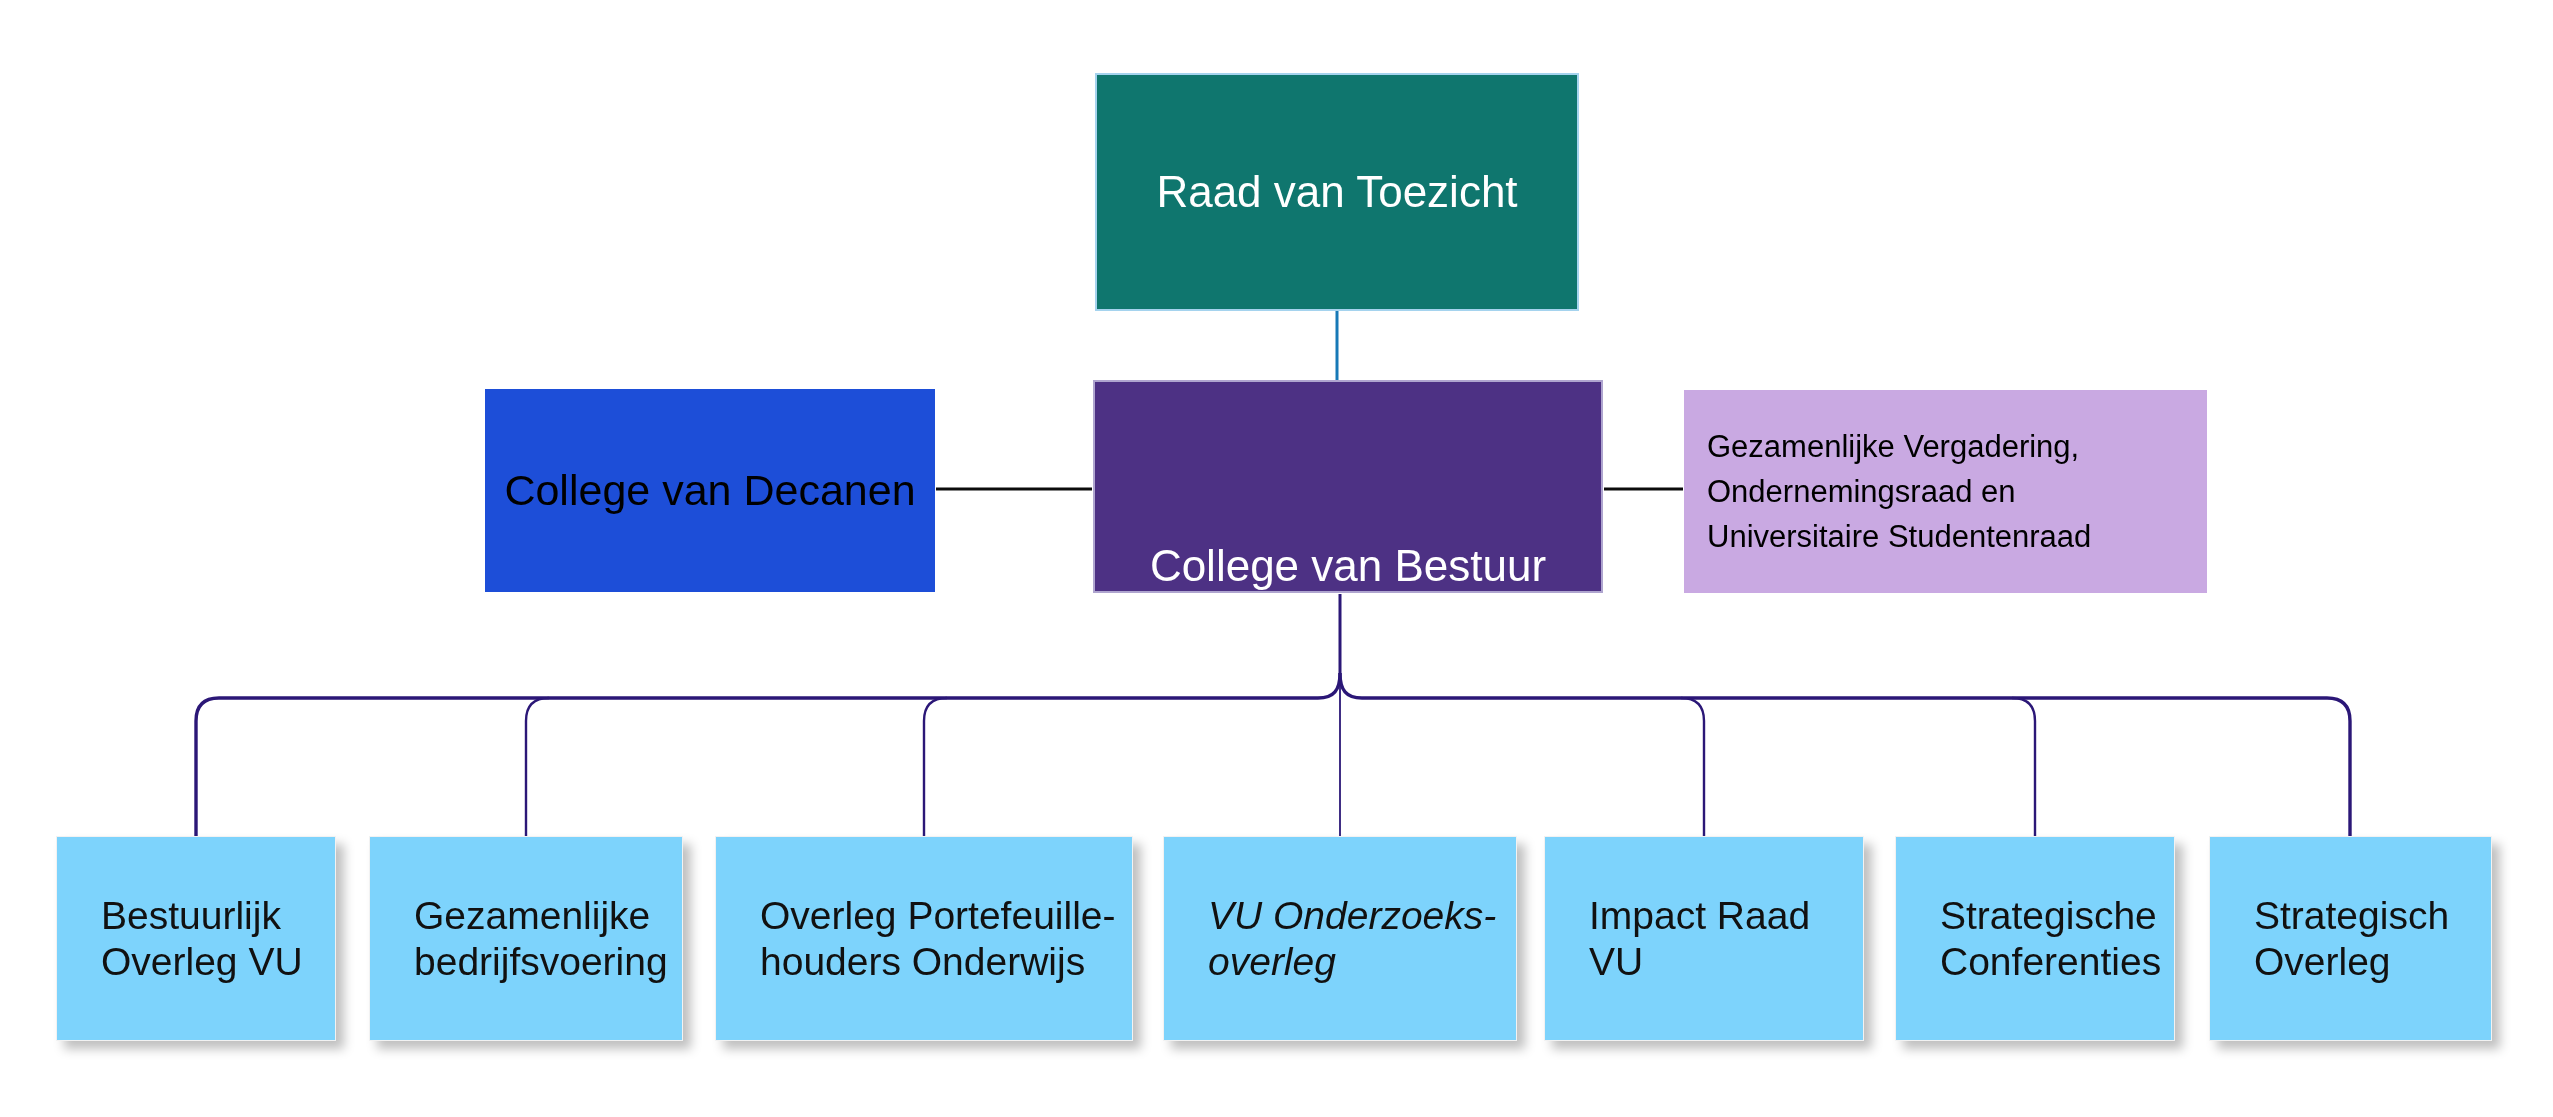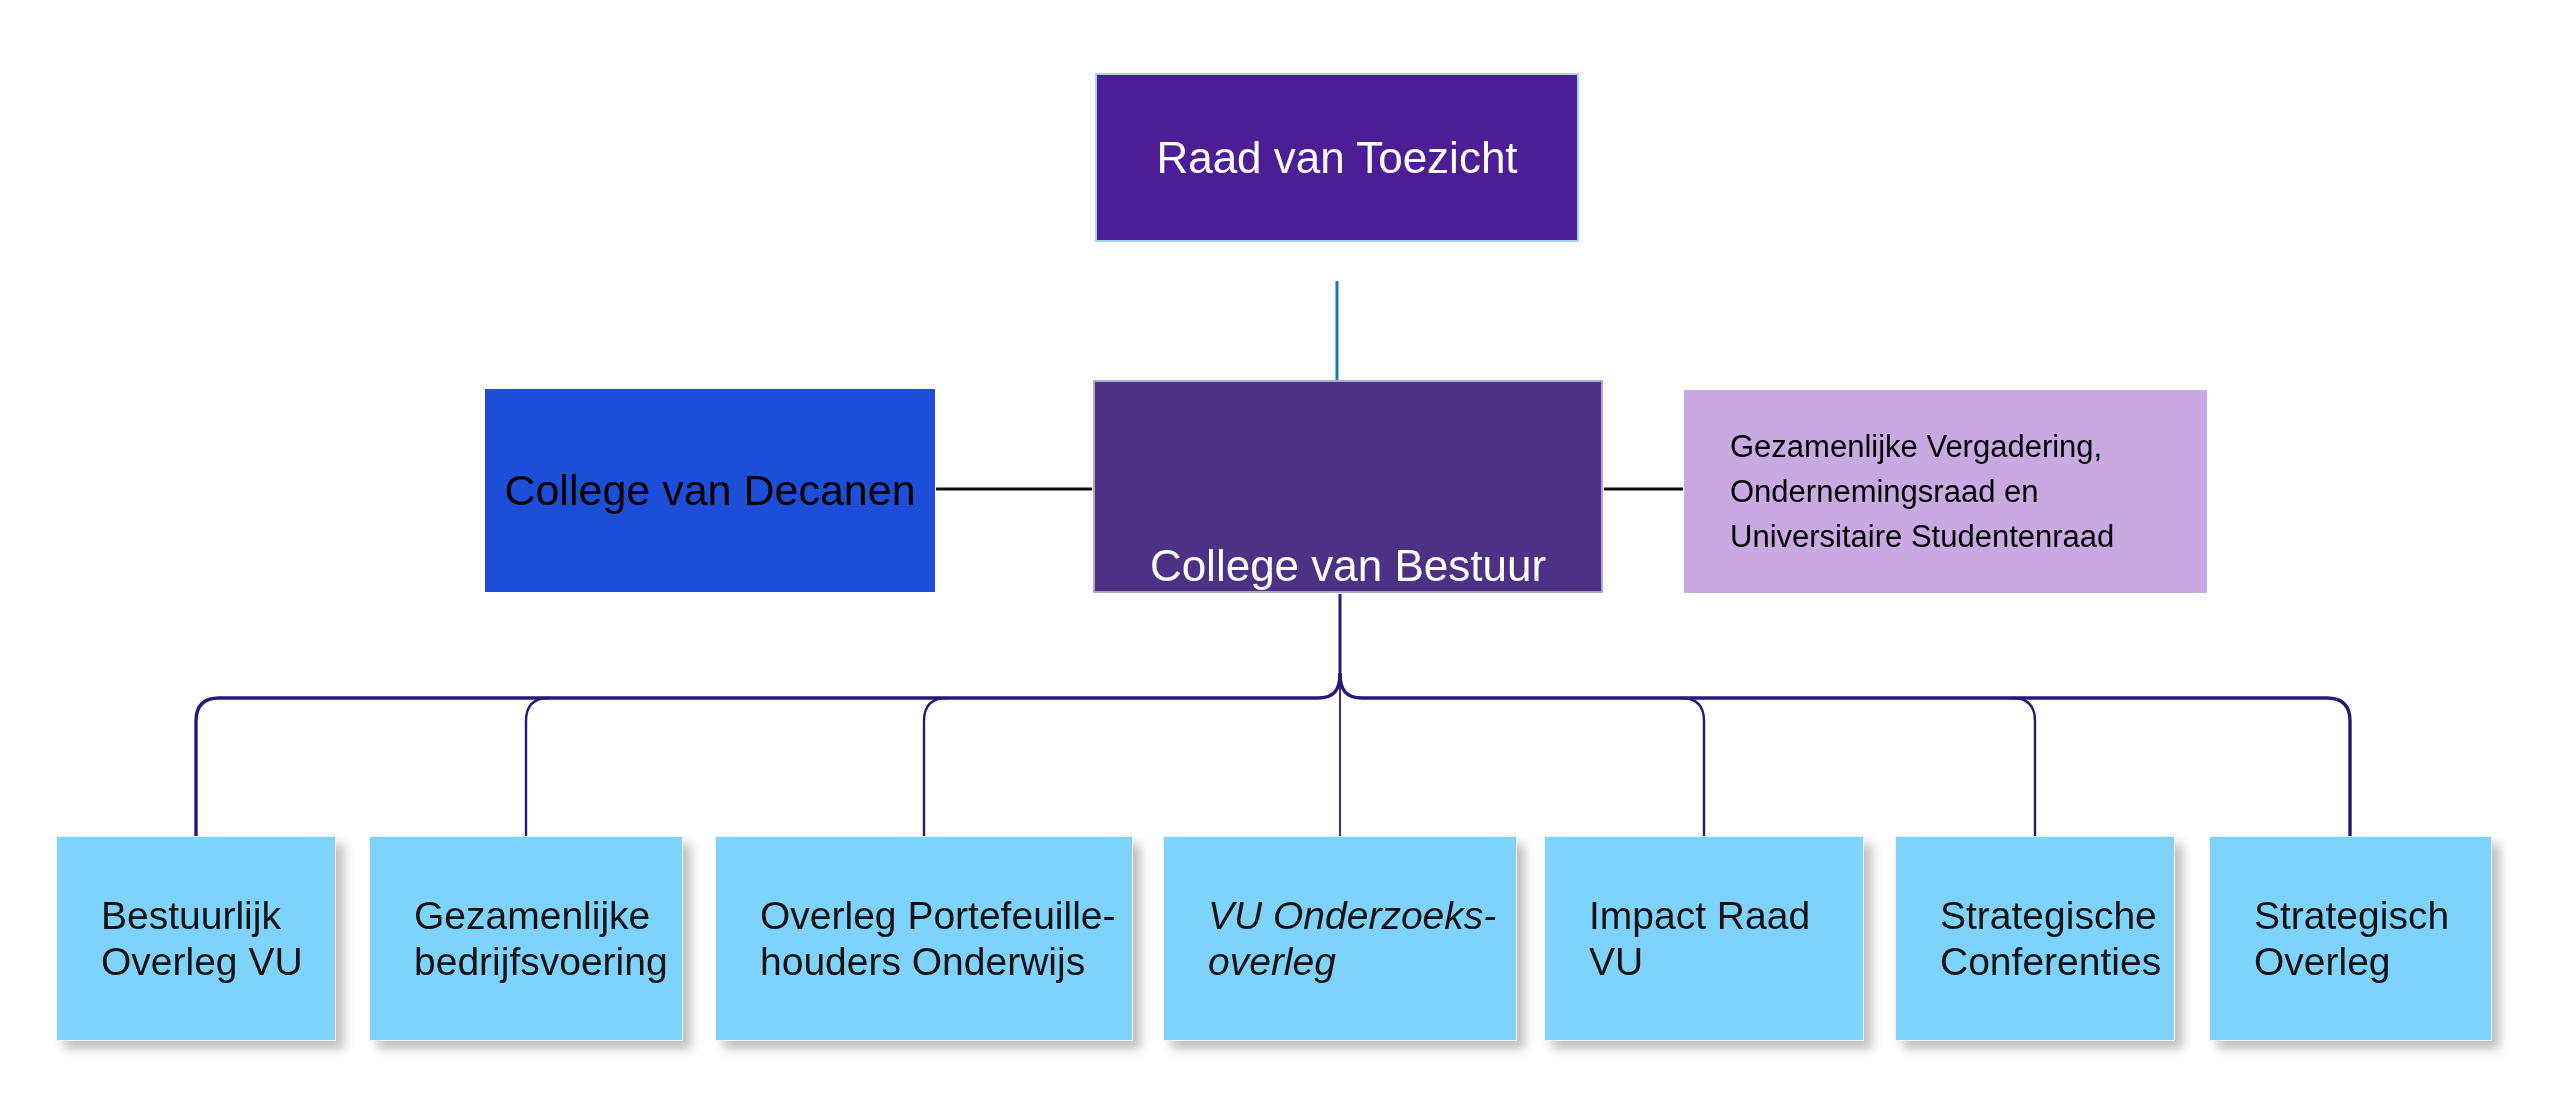--- a/index.html
+++ b/index.html
@@ -16,37 +16,37 @@
   }
   .box{
     position:absolute;
     display:flex;align-items:center;
     box-sizing:border-box;
     color:#000;
   }
   .box .lbl{white-space:pre-line;}
   .centered{justify-content:center;text-align:center;}
   .box-top{
-    left:1095px;top:73px;width:484px;height:169px;
-    background:#4c1d95;border:2px solid #a5d3ee;
+    left:1095px;top:73px;width:484px;height:238px;
+    background:#0f766e;border:2px solid #a5d3ee;
     color:#ffffff;font-size:44px;
   }
   .box-left{
     left:485px;top:389px;width:450px;height:203px;
     background:#1d4ed8;font-size:43px;
   }
   .box-center{
     left:1093px;top:380px;width:510px;height:213px;
     background:#4d3184;border:2px solid #afa5cf;
     color:#ffffff;font-size:44px;align-items:flex-end;
   }
   .box-right{
     left:1684px;top:390px;width:523px;height:203px;
     background:#c9a9e2;font-size:31px;line-height:45px;
-    padding-left:46px;
+    padding-left:23px;
   }
   .box-bottom{
     top:836px;height:205px;
     background:#7dd3fc;
     border:1px solid #f2f2f2;
     box-shadow:8px 8px 10px rgba(0,0,0,0.25);
     font-size:39px;line-height:46px;
     padding-left:44px;
     color:#111111;
   }

